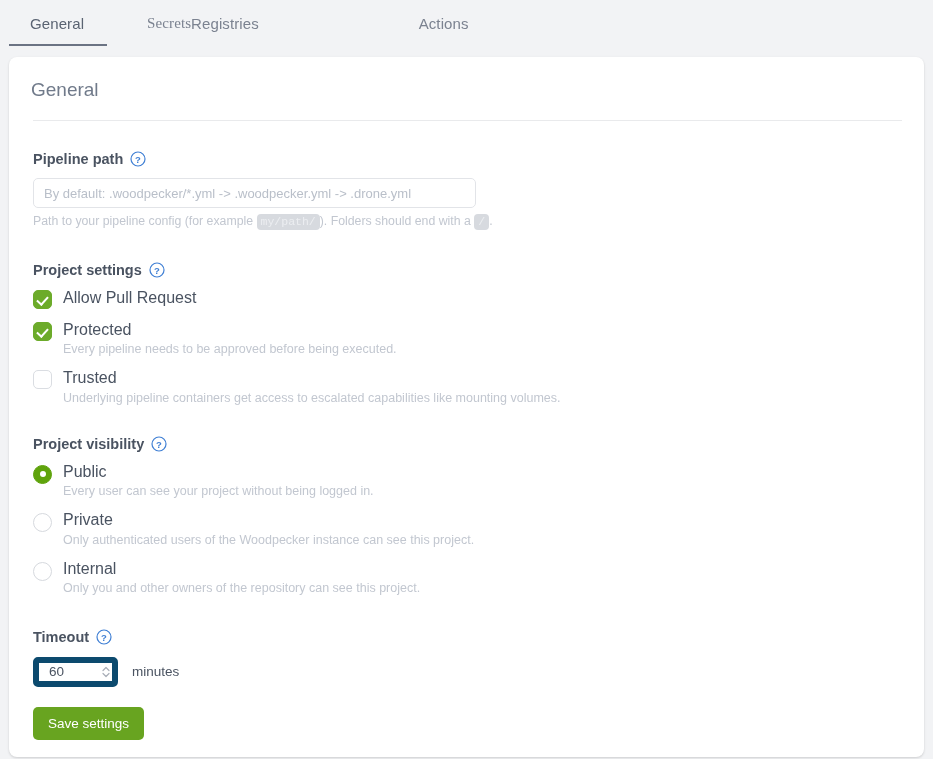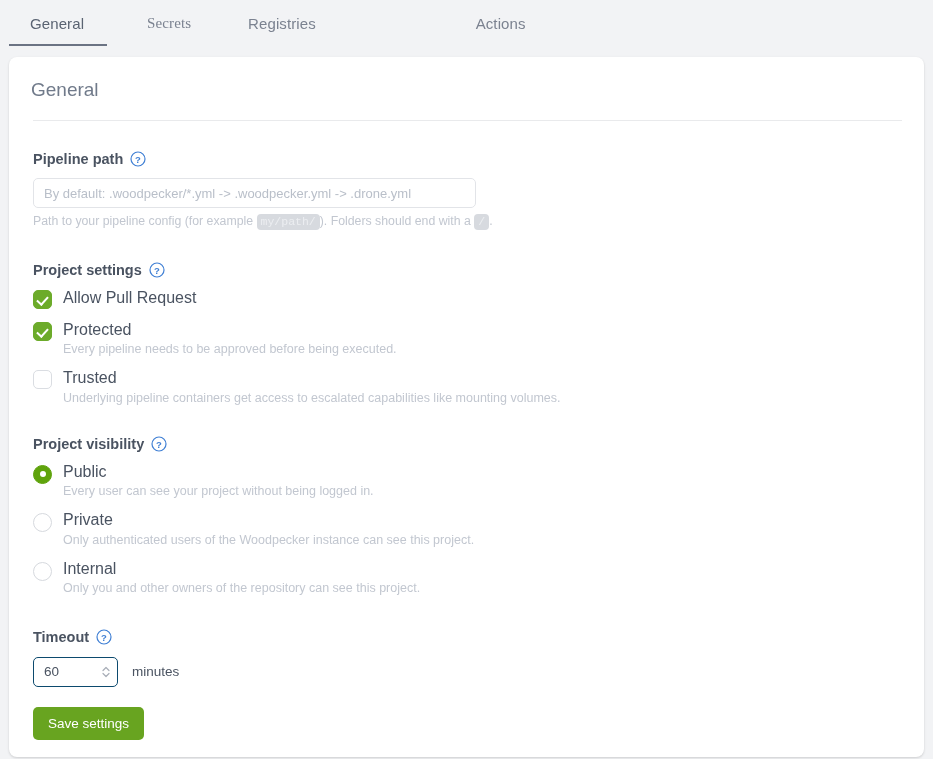--- a/index.html
+++ b/index.html
@@ -29,21 +29,21 @@
     color: #7b8290;
     padding: 15px 0 14px 0;
     margin: 0 0 0 0;
     cursor: pointer;
     position: relative;
     letter-spacing: 0.1px;
     white-space: nowrap;
   }
   .tab-general   { margin-left: 30px; }
   .tab-secrets   { margin-left: 63px; font-family: Liberation Serif, serif; }
-  .tab-registries{ margin-left: 57px; }
+  .tab-registries{ }
   .tab-badge     { margin-left: 60px; margin-top: 40px; }
   .tab-actions   { margin-left: 56px; }
   .tab.active { color: #5a6372; }
   .tab.active::after {
     content: "";
     position: absolute;
     left: -21px;
     right: -23px;
     bottom: 0px;
     height: 2px;
@@ -215,21 +215,21 @@
     gap: 14px;
   }
   .number-wrap {
     position: relative;
     width: 85px;
     height: 30px;
   }
   .number-input {
     width: 85px;
     height: 30px;
-    border: 1px solid #0c4a6e;
+    border: 6px solid #0c4a6e;
     border-radius: 5px;
     padding: 0 24px 0 10px;
     font-size: 13.5px;
     font-family: "Liberation Sans", sans-serif;
     color: #4a5361;
     background: #fff;
     outline: none;
   }
   .spinner {
     position: absolute;

